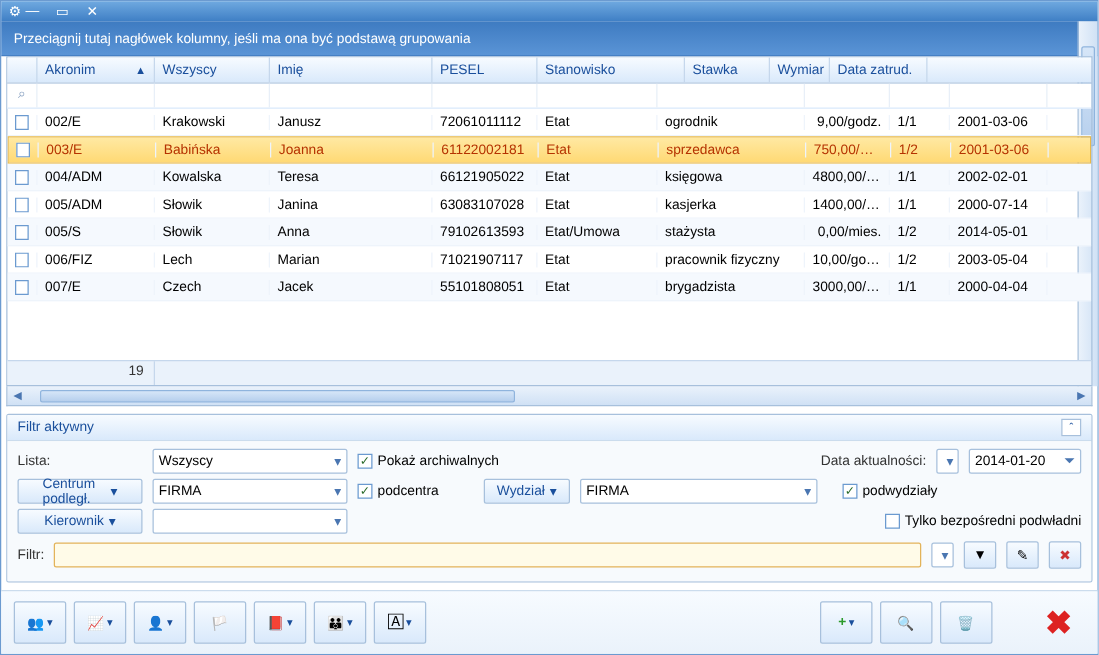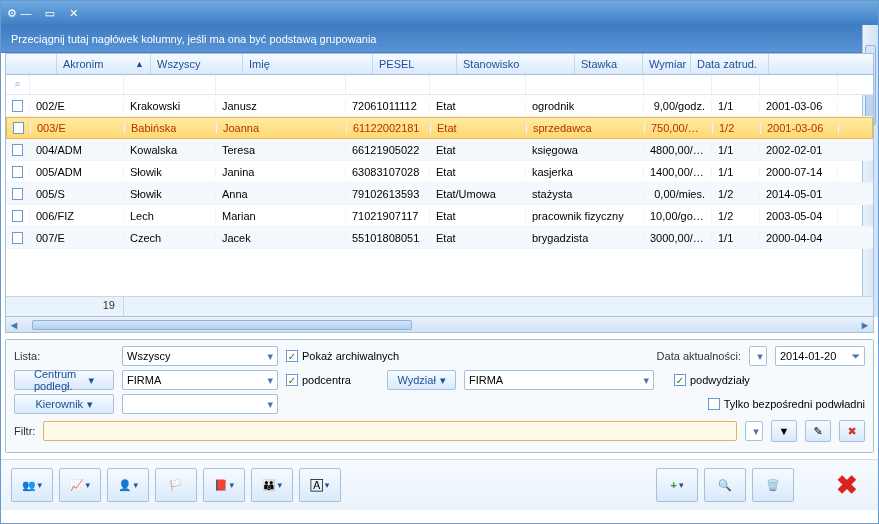--- a/index.html
+++ b/index.html
@@ -4,21 +4,21 @@
 <style>
   * { box-sizing: border-box; font-family: Tahoma, Arial, sans-serif; font-size: 11px; }
   body { margin: 0; padding: 0; background: #fff; }
   .window { width: 879px; height: 524px; border: 1px solid #6b9ad0; background: #fff; display: flex; flex-direction: column; }
   .titlebar { height: 24px; background: linear-gradient(#6fa9e0,#3f7fc5); color: #fff; display: flex; align-items: center; padding: 0 6px; }
   .titlebar .title { flex: 1; }
   .titlebar .btns { display: flex; gap: 6px; }
   .titlebar .wbtn { width: 18px; height: 14px; display: flex; align-items: center; justify-content: center; color: #fff; cursor: pointer; }
   .groupbar { height: 28px; background: linear-gradient(#3e7bc1,#5a94d6); color: #fff; display: flex; align-items: center; padding: 0 10px; border-bottom: 1px solid #4680c4; }
   .grid-wrap { position: relative; border: 1px solid #a7c0dc; margin: 0 4px; display: flex; flex-direction: column; height: 264px; }
-  .grid-head { display: flex; background: linear-gradient(#f7fbff,#d9e9fb); border-bottom: 1px solid #a7c0dc; padding-left: 27px; }
+  .grid-head { display: flex; background: linear-gradient(#f7fbff,#d9e9fb); border-bottom: 1px solid #a7c0dc; }
   .gh { border-right: 1px solid #c5d7ec; padding: 4px 6px; color: #1a4f9c; display: flex; align-items: center; justify-content: space-between; }
   .gh .arrow { font-size: 9px; color: #1a4f9c; }
   .grid-filter { display: flex; background: #fff; border-bottom: 1px solid #d9e9fb; height: 20px; }
   .gf { border-right: 1px solid #e8eff8; padding: 2px 6px; color: #8aa2c2; }
   .grid-body { flex: 1; overflow: hidden; }
   .row { display: flex; height: 22px; align-items: center; border-bottom: 1px solid #eef4fb; }
   .row.alt { background: #f5f9fe; }
   .row.sel { background: linear-gradient(#ffe9a3,#ffd974); color: #b53200; border: 1px solid #e9b94a; }
   .cell { border-right: 1px solid #eef4fb; padding: 0 6px; overflow: hidden; white-space: nowrap; text-overflow: ellipsis; }
   .col-check { width: 24px; display:flex; justify-content:center; }
@@ -214,20 +214,24 @@
 
     <div class="hscroll">
       <div class="arrow">◄</div>
       <div class="thumb"></div>
       <div class="spacer"></div>
       <div class="arrow">►</div>
     </div>
   </div>
 
   <div class="panel">
+    <div class="panel-head">
+      <span>Filtr aktywny</span>
+      <span class="collapse">ˆ</span>
+    </div>
     <div class="panel-body">
       <div class="form-row">
         <span class="lbl" style="width:100px">Lista:</span>
         <div class="combo" style="width:156px">
             <span>Wszyscy</span>
             <span class="dd">▾</span>
           </div>
         <div class="cbx">
             <span class="box">✓</span>
             <span>Pokaż archiwalnych</span>

